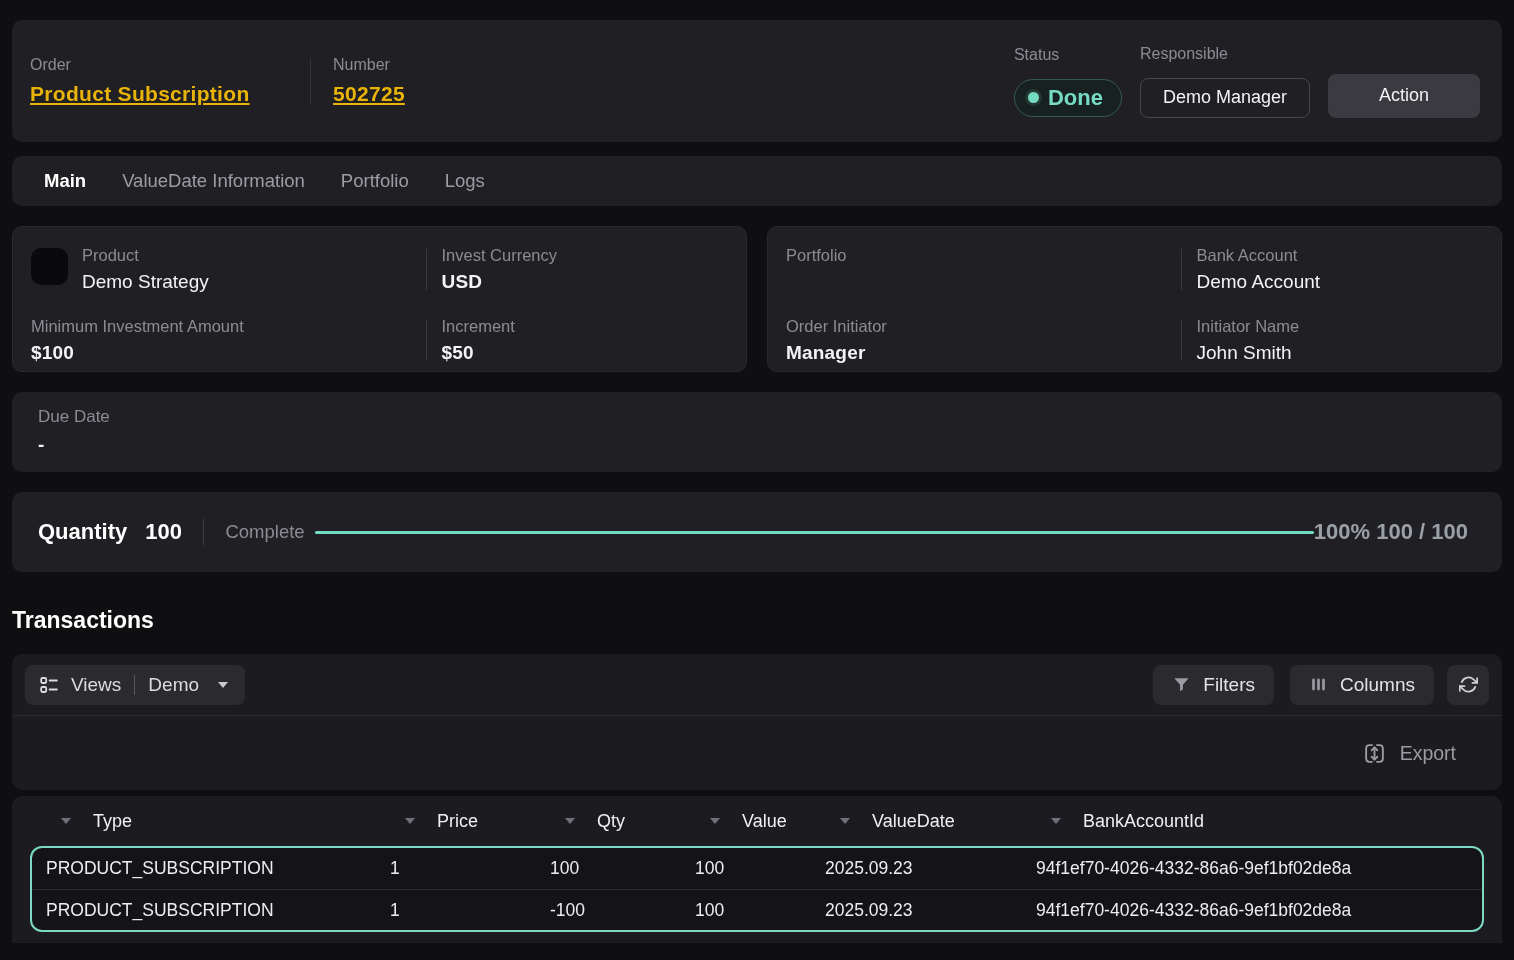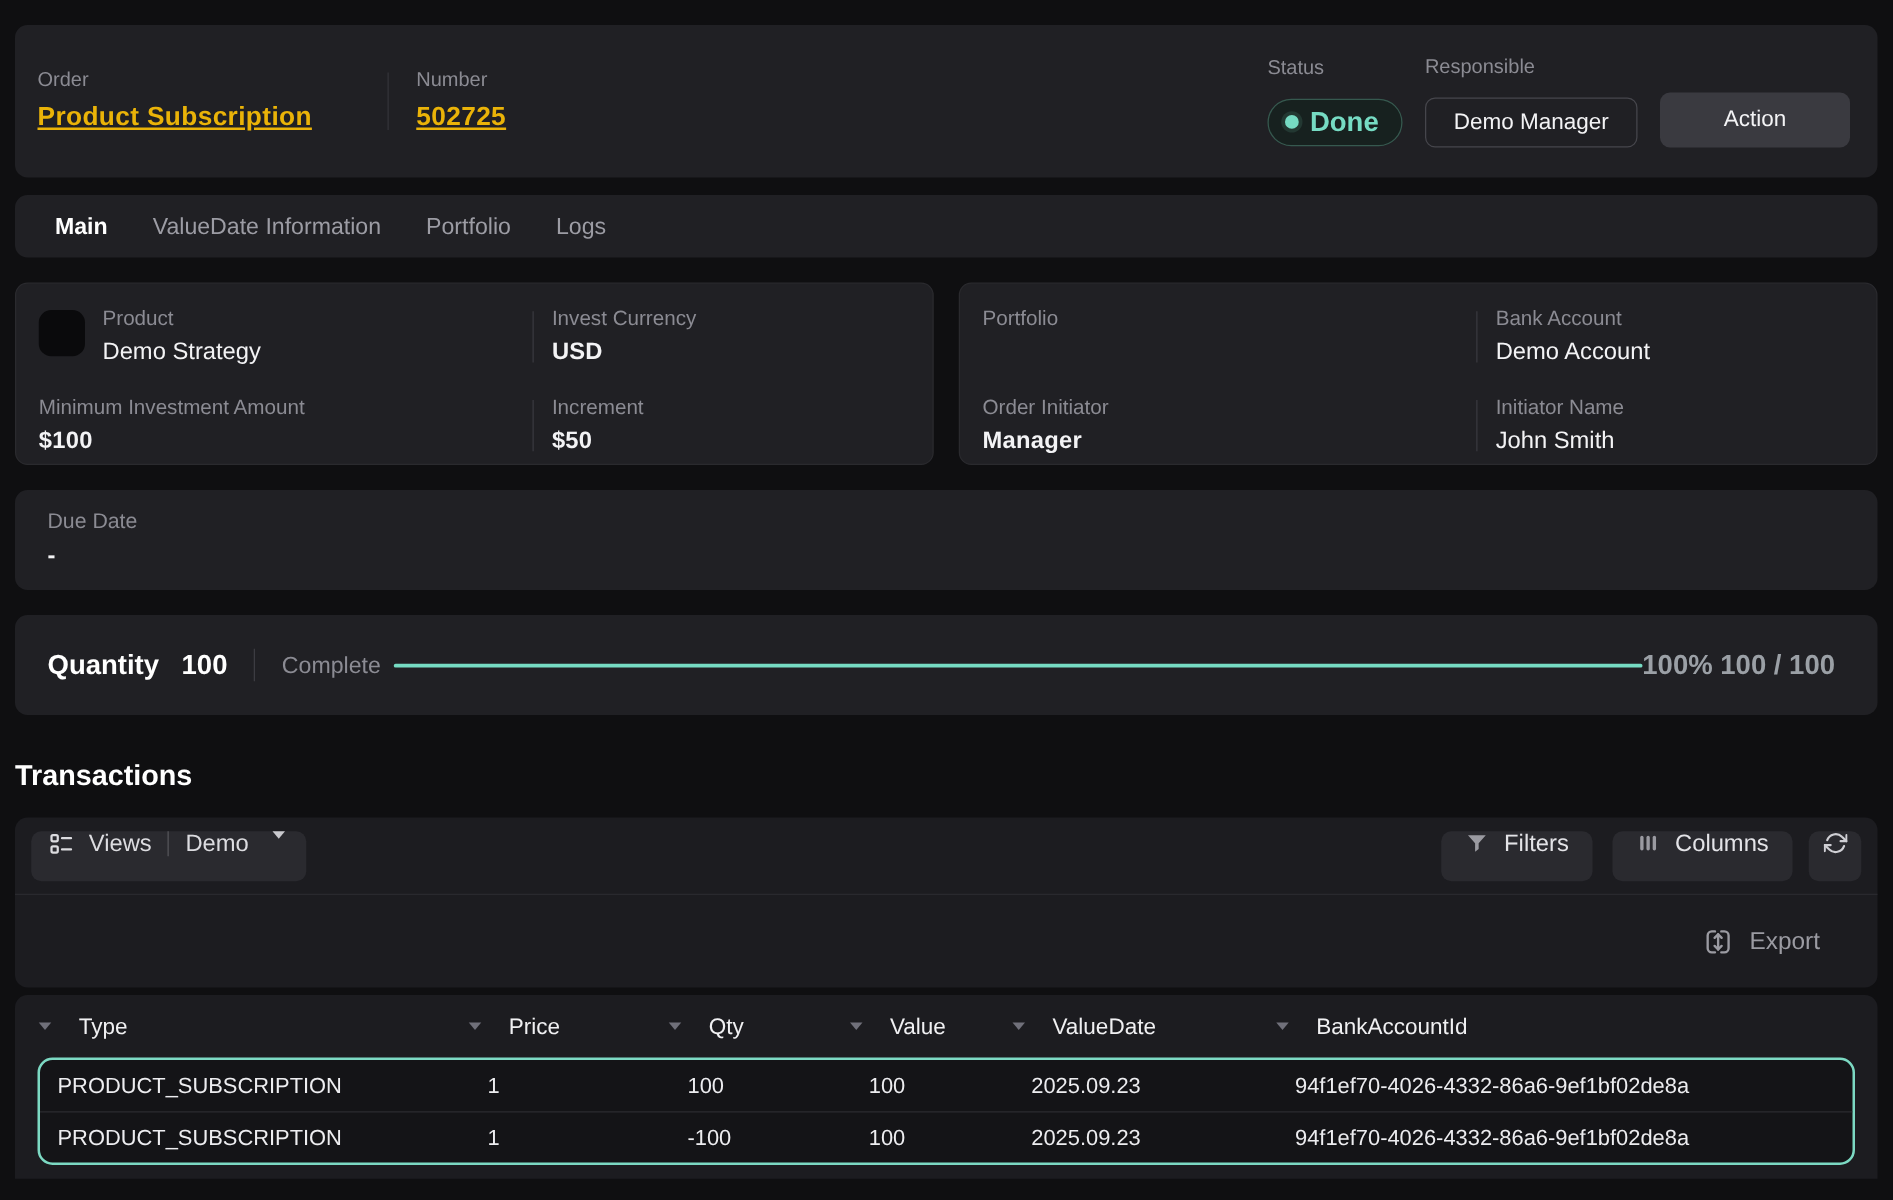--- a/index.html
+++ b/index.html
@@ -73,35 +73,35 @@
   .progress-line { flex:1; height:3px; border-radius:2px; background:#76dbc3; }
   .qty-right { font-size:22px; font-weight:bold; color:#9ba0a6; white-space:pre; }
 
   
   .tx-title { margin:34px 0 0 0; font-size:23px; line-height:28px; font-weight:bold; color:#ffffff; }
 
   .toolbar-card { margin-top:20px; background:#1c1c20; border-radius:10px; }
   .toolbar-row { height:62px; display:flex; align-items:center; padding:0 13px; border-bottom:1px solid #29292e; }
   .tool-btn {
     height:40px; border-radius:8px; background:#2a2a2f; color:#e3e3e7;
-    display:flex; align-items:flex-start; gap:12px; padding:0 19px; font-size:19px; cursor:pointer;
+    display:flex; align-items:center; gap:12px; padding:0 19px; font-size:19px; cursor:pointer;
   }
   .views-btn { padding:0 17px 0 14px; color:#dcdce0; }
   .views-sep { width:1px; height:20px; background:#55555b; margin:0 1px; }
   .caret-down { width:0; height:0; border-left:5.5px solid transparent; border-right:5.5px solid transparent; border-top:6px solid #c9c9ce; margin-left:7px; }
   .filters-btn { margin-left:0; }
   .columns-btn { margin-left:16px; }
   .refresh-btn { width:42px; padding:0; justify-content:center; margin-left:13px; }
   .export-row { height:74px; display:flex; align-items:center; justify-content:flex-end; padding-right:40px; }
   .export-btn { display:flex; align-items:center; gap:14px; background:none; color:#9b9ba2; font-size:19.5px; cursor:pointer; }
 
   
   .table-card { margin-top:6px; height:147px; background:#1c1c20; border-radius:10px 10px 0 0; overflow:hidden; }
   .t-columns { display:grid; grid-template-columns:344px 160px 145px 130px 211px 1fr; align-items:center; }
-  .thead { height:50px; padding-left:19px; }
+  .thead { height:50px; padding-left:49px; }
   .th { display:flex; align-items:center; gap:22px; font-size:18px; color:#f0f0f2; cursor:pointer; }
   .sort-caret { width:0; height:0; border-left:5.5px solid transparent; border-right:5.5px solid transparent; border-top:6px solid #70707a; flex:0 0 auto; }
   .row-group { margin:0 18px; border:2px solid #7cd9c3; border-radius:12px; overflow:hidden; background:#141417; }
   .trow { height:41px; padding-left:14px; font-size:17.5px; color:#ededf0; cursor:pointer; }
   .trow + .trow { border-top:1px solid #2b2b30; }
   .td { overflow:hidden; text-overflow:ellipsis; white-space:nowrap; padding-right:10px; }
 
   svg { display:block; }
 </style>
 </head>

